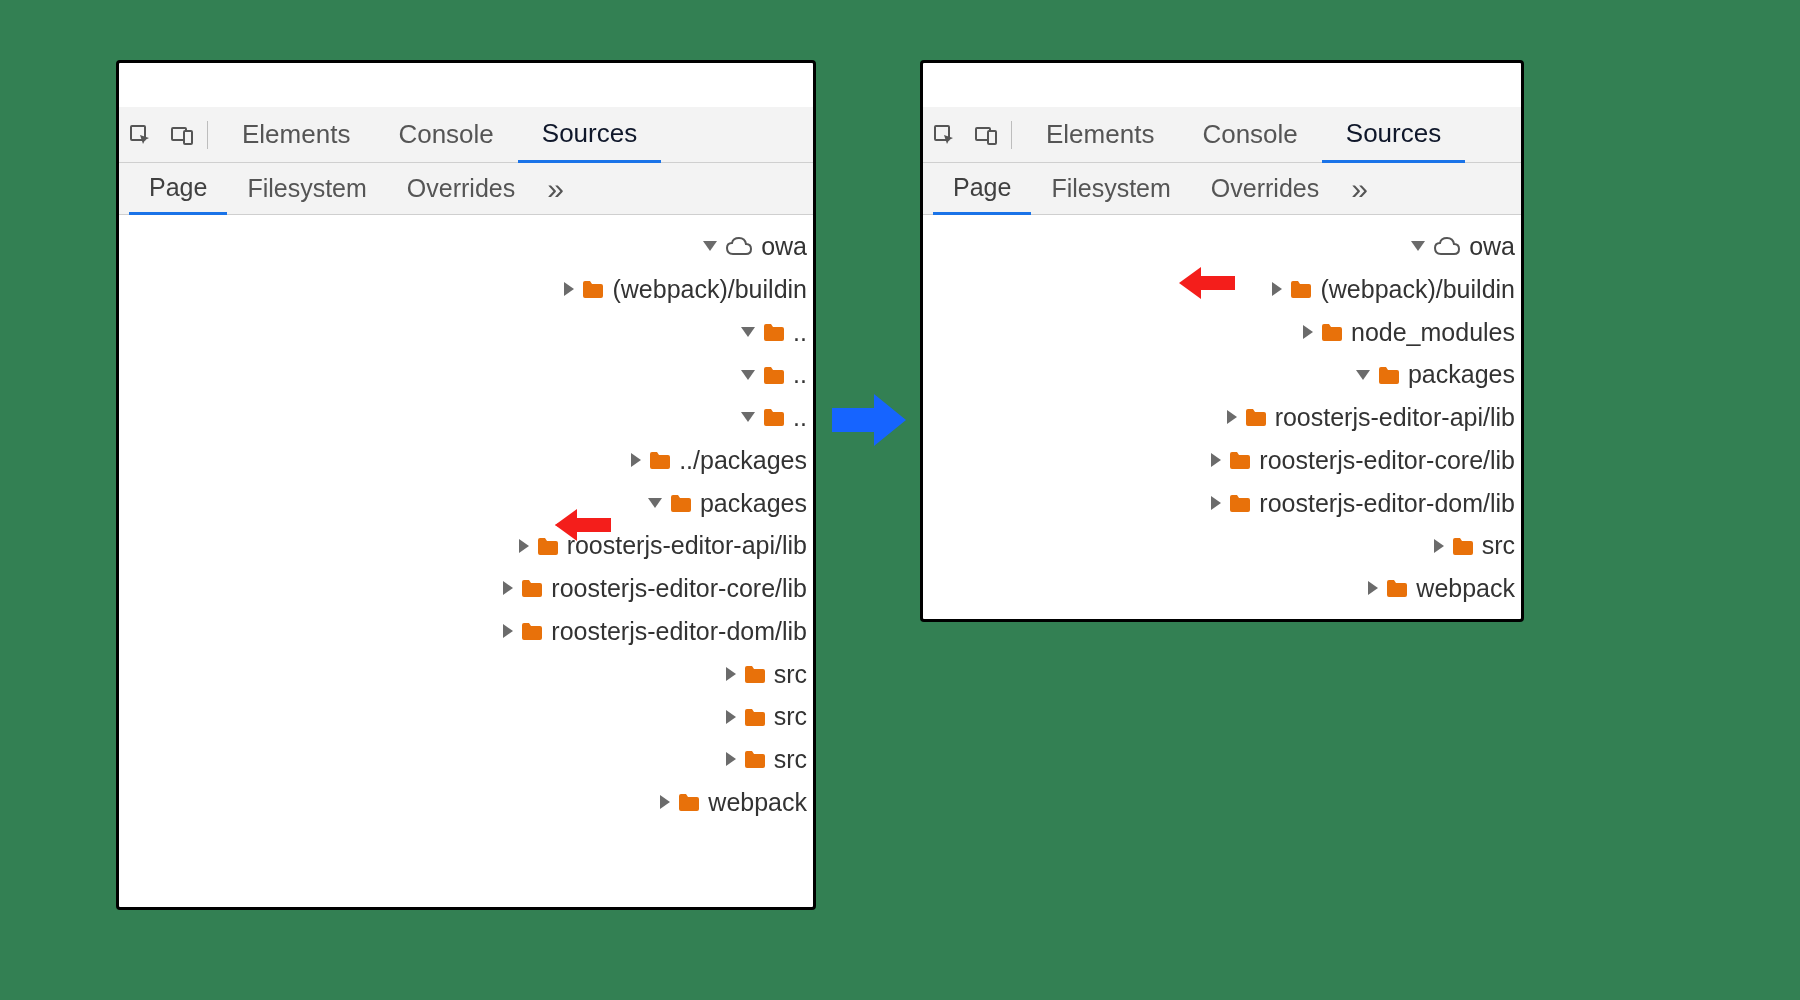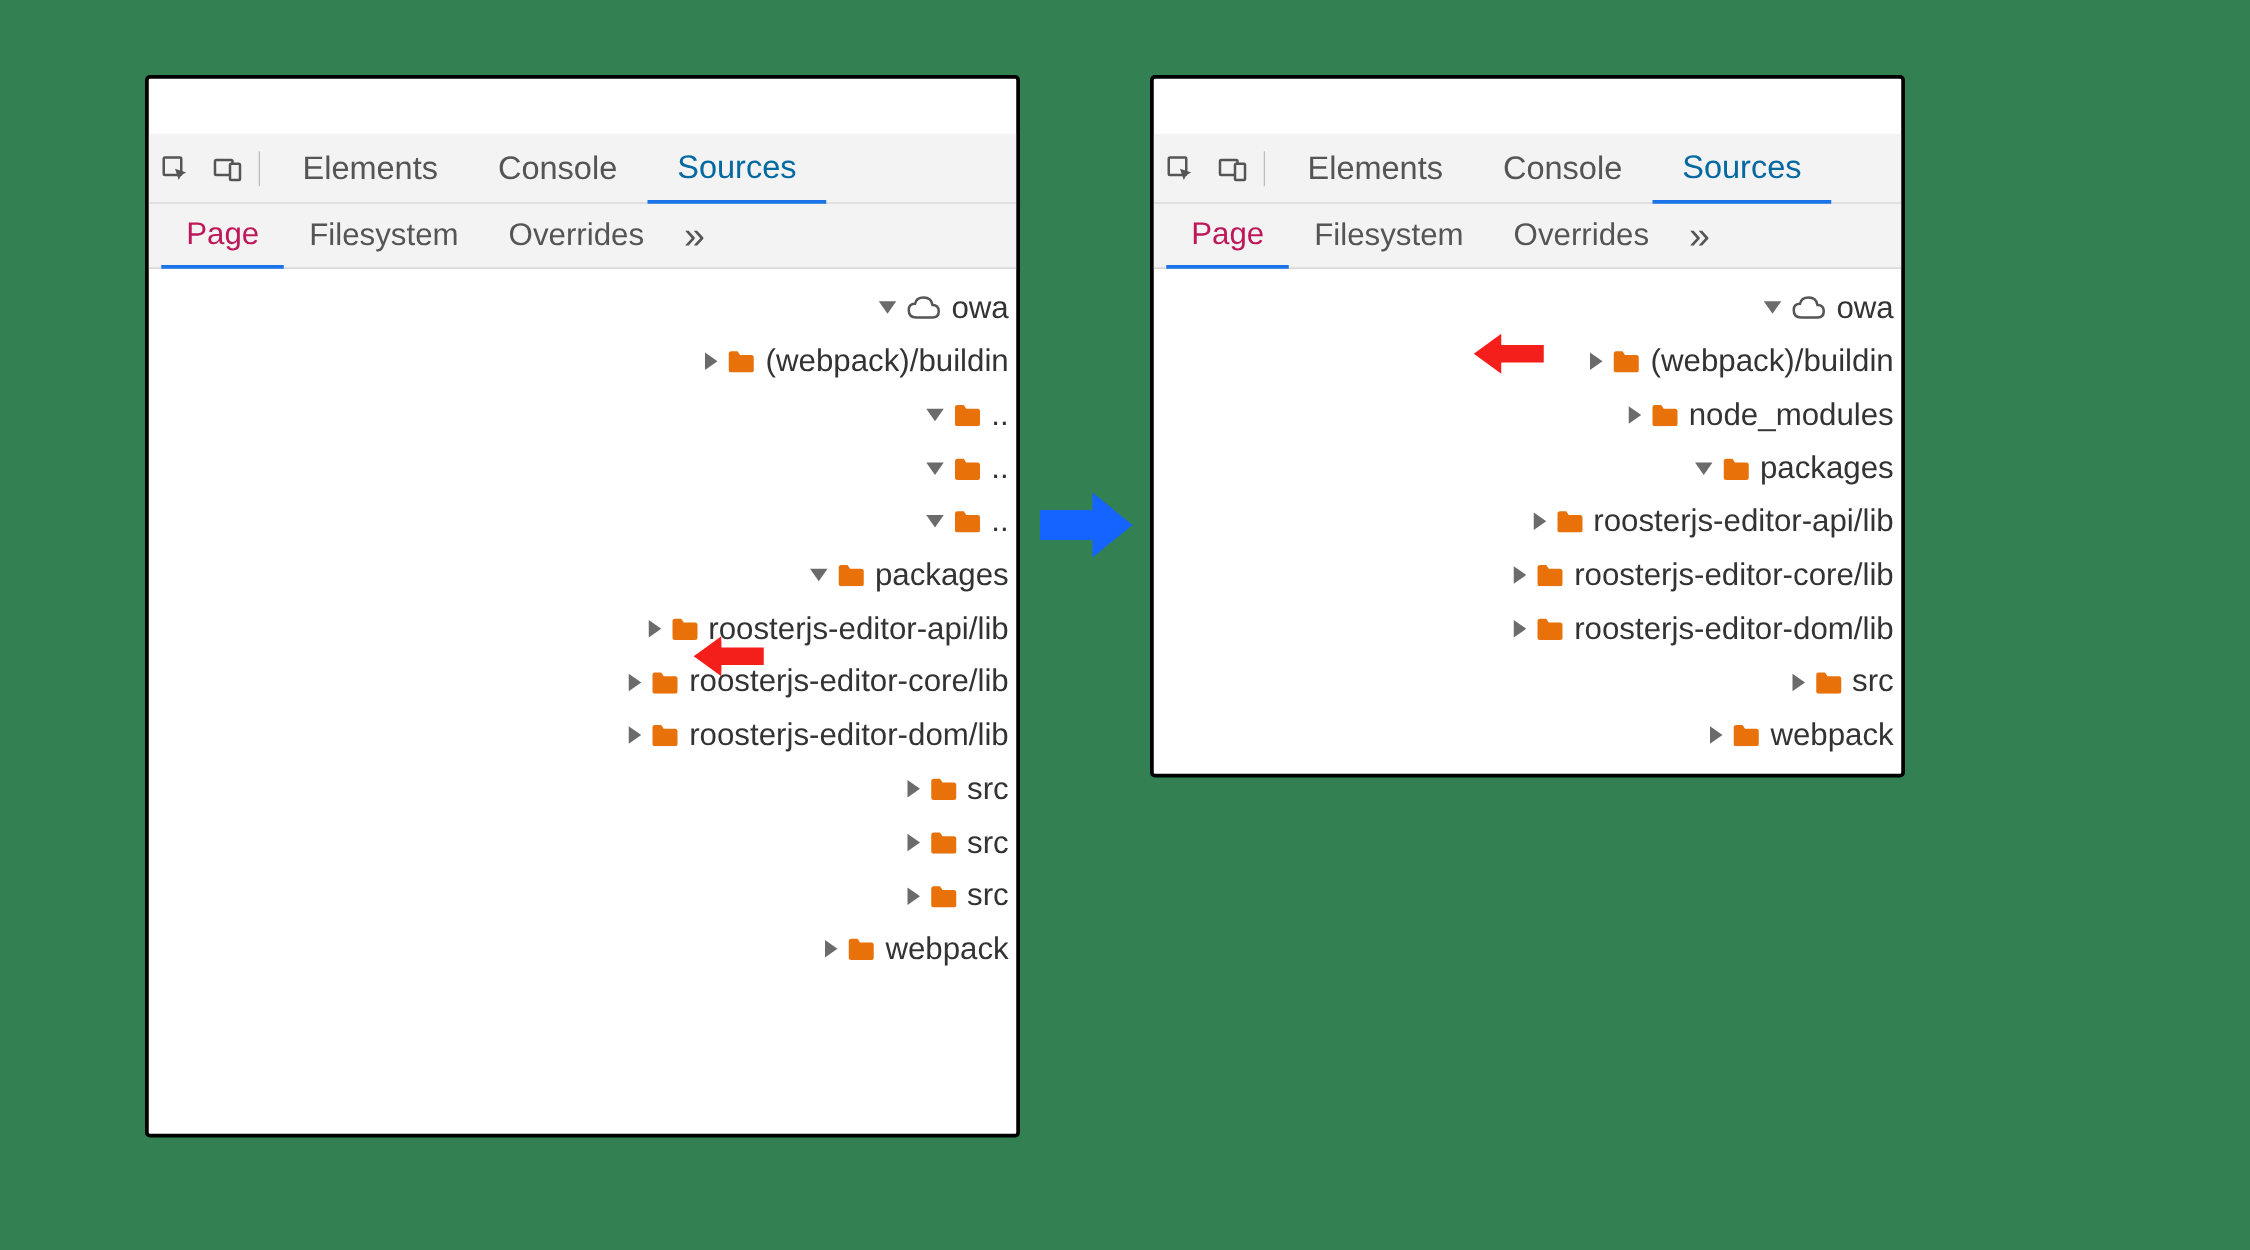--- a/index.html
+++ b/index.html
@@ -40,21 +40,21 @@
   .topbar .divider {
     width: 1px; height: 28px; background: #bdbdbd; margin: 0 10px 0 4px;
   }
   .topbar .tab {
     padding: 0 24px;
     height: 100%;
     display: flex; align-items: center;
     cursor: pointer;
   }
   .topbar .tab.active {
-    color: #0369a1;
+    color: #0f172a;
     border-bottom: 3px solid #1a73e8;
     margin-bottom: -1px;
     font-weight: 500;
   }
 
   
   .subbar {
     display: flex;
     align-items: center;
     height: 52px;
@@ -64,21 +64,21 @@
     color: #555;
     padding-left: 10px;
   }
   .subbar .tab {
     padding: 0 20px;
     height: 100%;
     display: flex; align-items: center;
     cursor: pointer;
   }
   .subbar .tab.active {
-    color: #be185d;
+    color: #404040;
     border-bottom: 3px solid #1a73e8;
     margin-bottom: -1px;
   }
   .subbar .more {
     font-size: 30px;
     padding: 0 12px;
     cursor: pointer;
   }
 
   
@@ -223,20 +223,29 @@
       <div class="row indent-3">
         <span class="arrow down"></span>
         <span>
           <svg class="folder-icon" viewBox="0 0 22 18">
             <path d="M1 3 L1 16 Q1 18 3 18 L19 18 Q21 18 21 16 L21 6 Q21 4 19 4 L10 4 L8 1 L3 1 Q1 1 1 3 Z" fill="#e8710a"></path>
           </svg>
         </span>
         <span class="label italic">..</span>
       </div>
       <div class="row indent-4">
+        <span class="arrow right"></span>
+        <span>
+          <svg class="folder-icon" viewBox="0 0 22 18">
+            <path d="M1 3 L1 16 Q1 18 3 18 L19 18 Q21 18 21 16 L21 6 Q21 4 19 4 L10 4 L8 1 L3 1 Q1 1 1 3 Z" fill="#e8710a"></path>
+          </svg>
+        </span>
+        <span class="label italic">../packages</span>
+      </div>
+      <div class="row indent-4">
         <span class="arrow down"></span>
         <span>
           <svg class="folder-icon" viewBox="0 0 22 18">
             <path d="M1 3 L1 16 Q1 18 3 18 L19 18 Q21 18 21 16 L21 6 Q21 4 19 4 L10 4 L8 1 L3 1 Q1 1 1 3 Z" fill="#e8710a"></path>
           </svg>
         </span>
         <span class="label italic">packages</span>
       </div>
       <div class="row indent-5">
         <span class="arrow right"></span>

